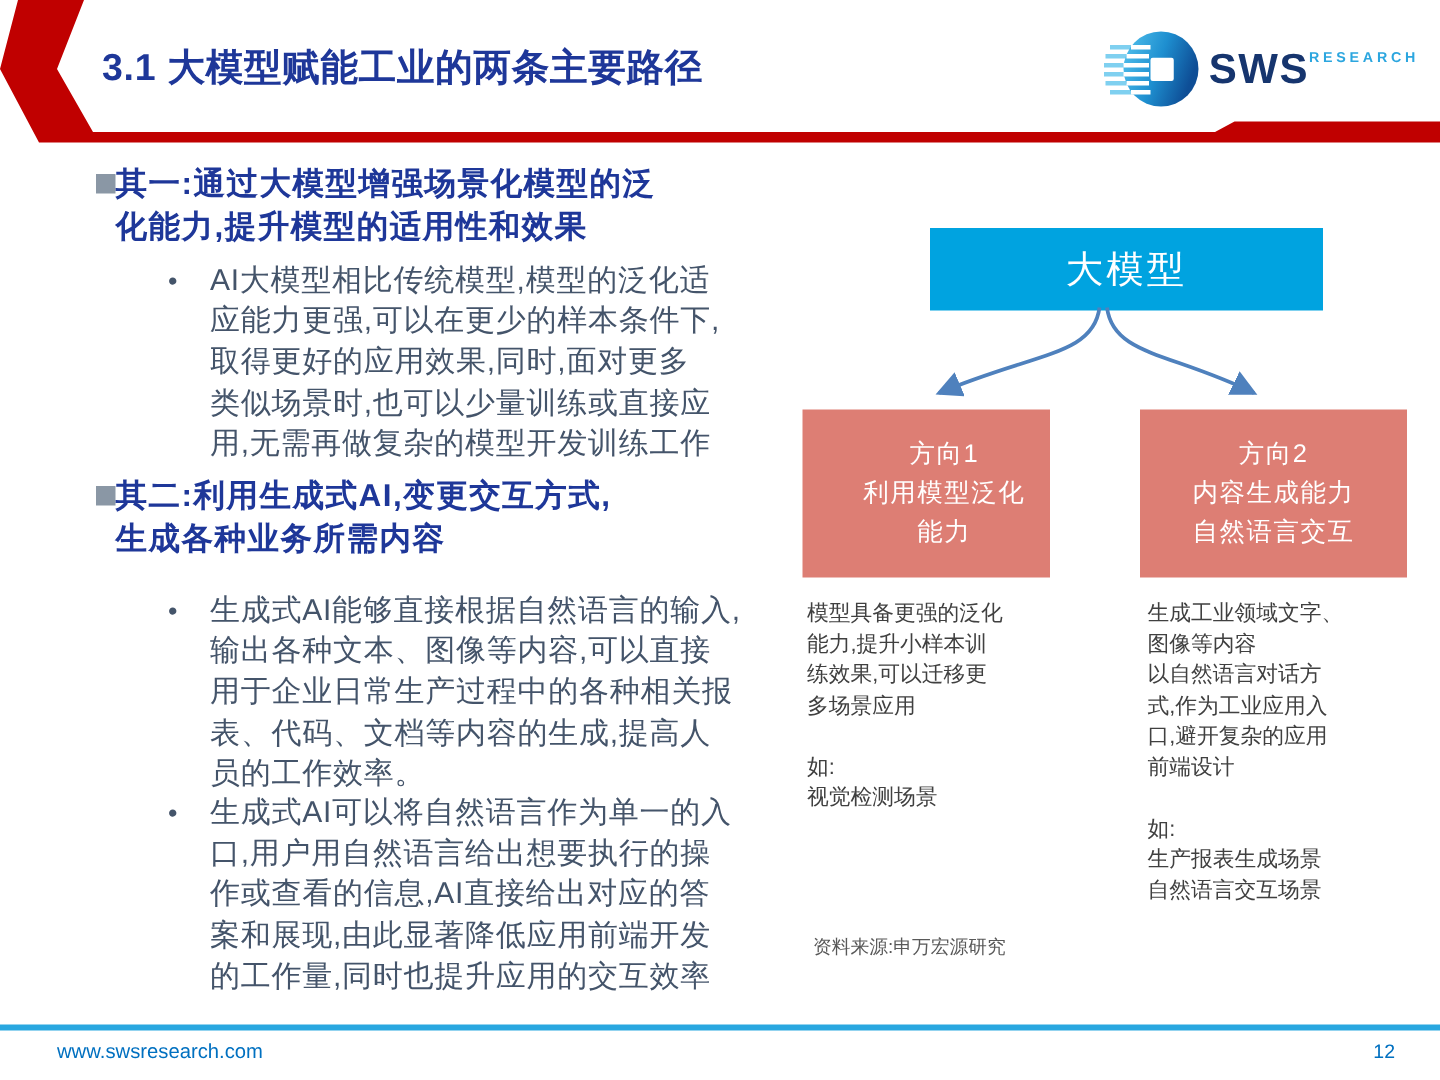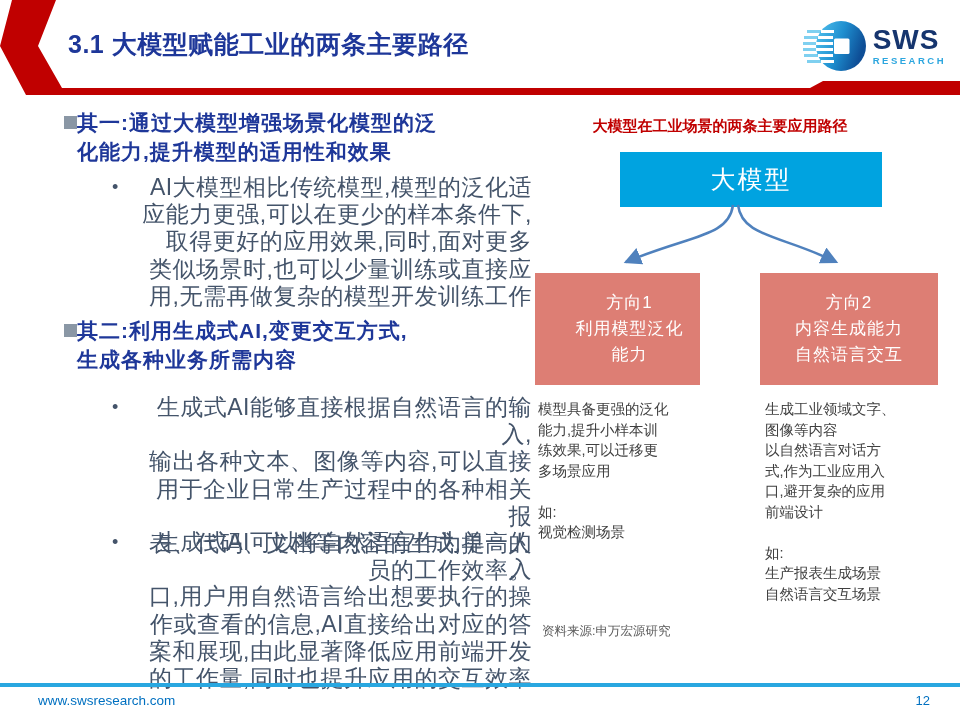--- a/index.html
+++ b/index.html
@@ -11,36 +11,36 @@
   .slide { position:absolute; inset:0; width:960px; height:720px; background:#fff; }
 
   
   .hdr-shape { position:absolute; left:0; top:0; width:960px; height:100px; }
   .page-title {
     position:absolute; left:68px; top:28px; width:700px;
     font-size:25px; font-weight:bold; color:#1E3799; letter-spacing:0.5px;
     white-space:nowrap;
   }
   .logo { position:absolute; top:16px; right:14px; display:flex; align-items:center; }
-  .logo-texts { display:flex; flex-direction:column; margin-left:4px; }
+  .logo-texts { display:flex; flex-direction:row; margin-left:4px; }
   .logo-name { font-size:28px; font-weight:800; color:#16356E; letter-spacing:1px; line-height:28px; }
   .logo-sub  { font-size:9.5px; font-weight:700; color:#2CA6DF; letter-spacing:2.5px; margin-top:1px; }
 
   .pre { white-space:pre-line; }
 
   
   .sec-head { position:absolute; display:flex; }
   .sq-bullet { width:13px; height:13px; background:#8A97A5; margin-top:8px; flex:0 0 13px; }
   .sec-head-text {
     width:432px;
     font-size:21px; font-weight:bold; color:#1E3799; line-height:29px; letter-spacing:1px;
   }
   .sub-bullet { position:absolute; display:flex; }
   .dot { width:28px; flex:0 0 28px; color:#44546A; font-size:18px; line-height:27px; text-align:left; }
-  .sub-text { width:392px; font-size:23px; color:#44546A; line-height:27.2px; letter-spacing:0.5px;text-align:right; }
+  .sub-text { width:392px; font-size:20px; color:#44546A; line-height:27.2px; letter-spacing:0.5px; }
 
   .sec1 { left:64px; top:108px; }
   .b1   { left:112px; top:174px; }
   .sec2 { left:64px; top:316px; }
   .b2a  { left:112px; top:394px; }
   .b2b  { left:112px; top:529px; }
 
   
   .diagram-title {
     position:absolute; left:553px; top:117px; width:334px; text-align:center;
@@ -149,21 +149,20 @@
   </div>
   <div class="sub-bullet b2b">
     <span class="dot">•</span>
     <div class="sub-text pre">生成式AI可以将自然语言作为单一的入
 口,用户用自然语言给出想要执行的操
 作或查看的信息,AI直接给出对应的答
 案和展现,由此显著降低应用前端开发
 的工作量,同时也提升应用的交互效率</div>
   </div>
 
-  <div class="diagram-title">大模型在工业场景的两条主要应用路径</div>
 
   <div class="root-box">大模型</div>
 
   <svg class="arrows" viewBox="0 0 430 75" aria-hidden="true">
     <defs>
       <marker id="ah" markerWidth="9" markerHeight="9" refX="6" refY="3.5" orient="auto">
         <path d="M0,0 L7,3.5 L0,7 Z" fill="#4F81BD"></path>
       </marker>
     </defs>
     <path d="M203,2 C199,34 160,32 96,59" fill="none" stroke="#4F81BD" stroke-width="2.5" marker-end="url(#ah)"></path>

